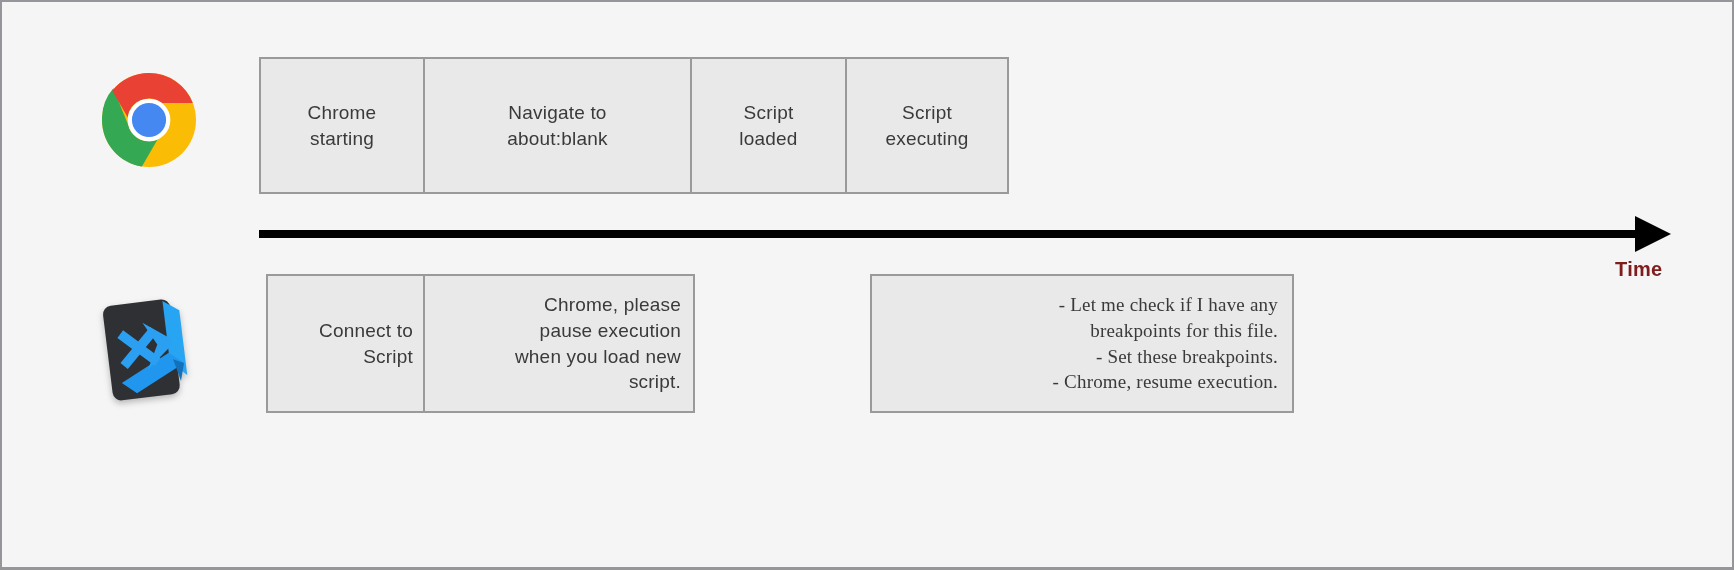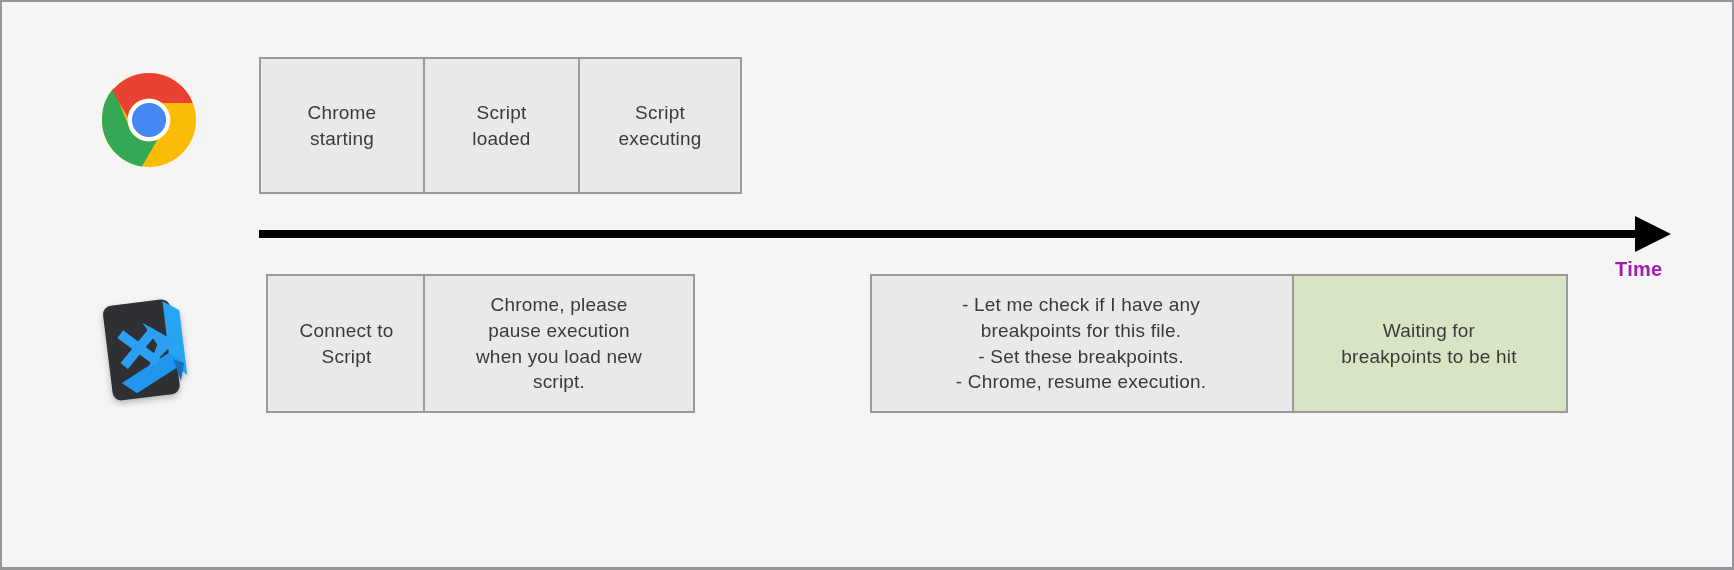--- a/index.html
+++ b/index.html
@@ -22,23 +22,23 @@
     font-size: 19px;
     line-height: 1.36;
     letter-spacing: 0.2px;
     display: flex;
     align-items: center;
   }
   .box + .box { margin-left: -2px; }
   .box .lbl { white-space: pre-line; width: 100%; }
   .top-row { left: 257px; top: 55px; }
   .top-row .box { height: 137px; justify-content: center; text-align: center; padding: 0 6px; }
-  .bottom-row .box { height: 139px; justify-content: flex-start; text-align: center; padding-left: 12px; }
+  .bottom-row .box { height: 139px; justify-content: flex-start; text-align: right; padding-left: 12px; }
   .row-a { left: 264px; top: 272px; }
-  .row-b { left: 868px; top: 272px; }
+  .row-b { left: 868px; top: 272px; font-family: Liberation Serif, serif; }
   .w-chrome-starting   { width: 166px; }
   .w-nav-blank         { width: 269px; }
   .w-nav-page          { width: 182px; }
   .w-script-loaded     { width: 157px; }
   .w-exec-paused       { width: 269px; }
   .w-script-executing  { width: 164px; }
   .w-connect           { width: 159px; padding: 0 10px 0 18px; }
   .w-pause-request     { width: 272px; padding: 0 12px 0 16px; }
   .w-breakpoints       { width: 424px; padding: 0 14px 0 22px; }
   .w-waiting           { width: 276px; padding: 0 14px 0 20px; }
@@ -49,21 +49,21 @@
   }
   .arrow-head {
     position: absolute; left: 1633px; top: 214px;
     width: 0; height: 0;
     border-left: 36px solid #000000;
     border-top: 18px solid transparent;
     border-bottom: 18px solid transparent;
   }
   .time-label {
     position: absolute; left: 1613px; top: 256px;
-    font-size: 20px; font-weight: bold; color: #a21caf; letter-spacing: 0.3px;
+    font-size: 20px; font-weight: bold; color: #7f1d1d; letter-spacing: 0.3px;
   }
   .chrome-icon { position: absolute; left: 100px; top: 71px; width: 94px; height: 94px; }
   .vscode-icon { position: absolute; left: 92px; top: 285px; width: 104px; height: 130px; }
   .vscode-icon svg { filter: drop-shadow(0 3px 3px rgba(0,0,0,0.25)); }
 </style>
 </head>
 <body>
 
 <div class="canvas">
 
@@ -74,20 +74,24 @@
       <path fill="#e94235" d="M12 0 C8.21 0 4.831 1.757 2.632 4.501 L6.585 11.349 A5.454 5.454 0 0 1 15.273 7.636 L23.178 7.636 A12 12 0 0 0 12 0 Z"></path>
       <circle cx="12" cy="12" r="5.454" fill="#ffffff"></circle>
       <circle cx="12" cy="12" r="4.364" fill="#4688f1"></circle>
     </svg>
   </div>
 
   <div class="lane-row top-row">
     <div class="box w-chrome-starting">
       <div class="lbl">Chrome
 starting</div>
+    </div>
+    <div class="box w-nav-blank">
+      <div class="lbl">Navigate to
+about:blank</div>
     </div>
     <div class="box w-script-loaded">
       <div class="lbl">Script
 loaded</div>
     </div>
     <div class="box w-script-executing">
       <div class="lbl">Script
 executing</div>
     </div>
   </div>
@@ -123,19 +127,15 @@
     </div>
   </div>
 
   <div class="lane-row bottom-row row-b">
     <div class="box w-breakpoints">
       <div class="lbl">- Let me check if I have any
 breakpoints for this file.
 - Set these breakpoints.
 - Chrome, resume execution.</div>
     </div>
-    <div class="box w-waiting highlight">
-      <div class="lbl">Waiting for
-breakpoints to be hit</div>
-    </div>
   </div>
 
 </div>
 
 </body></html>

